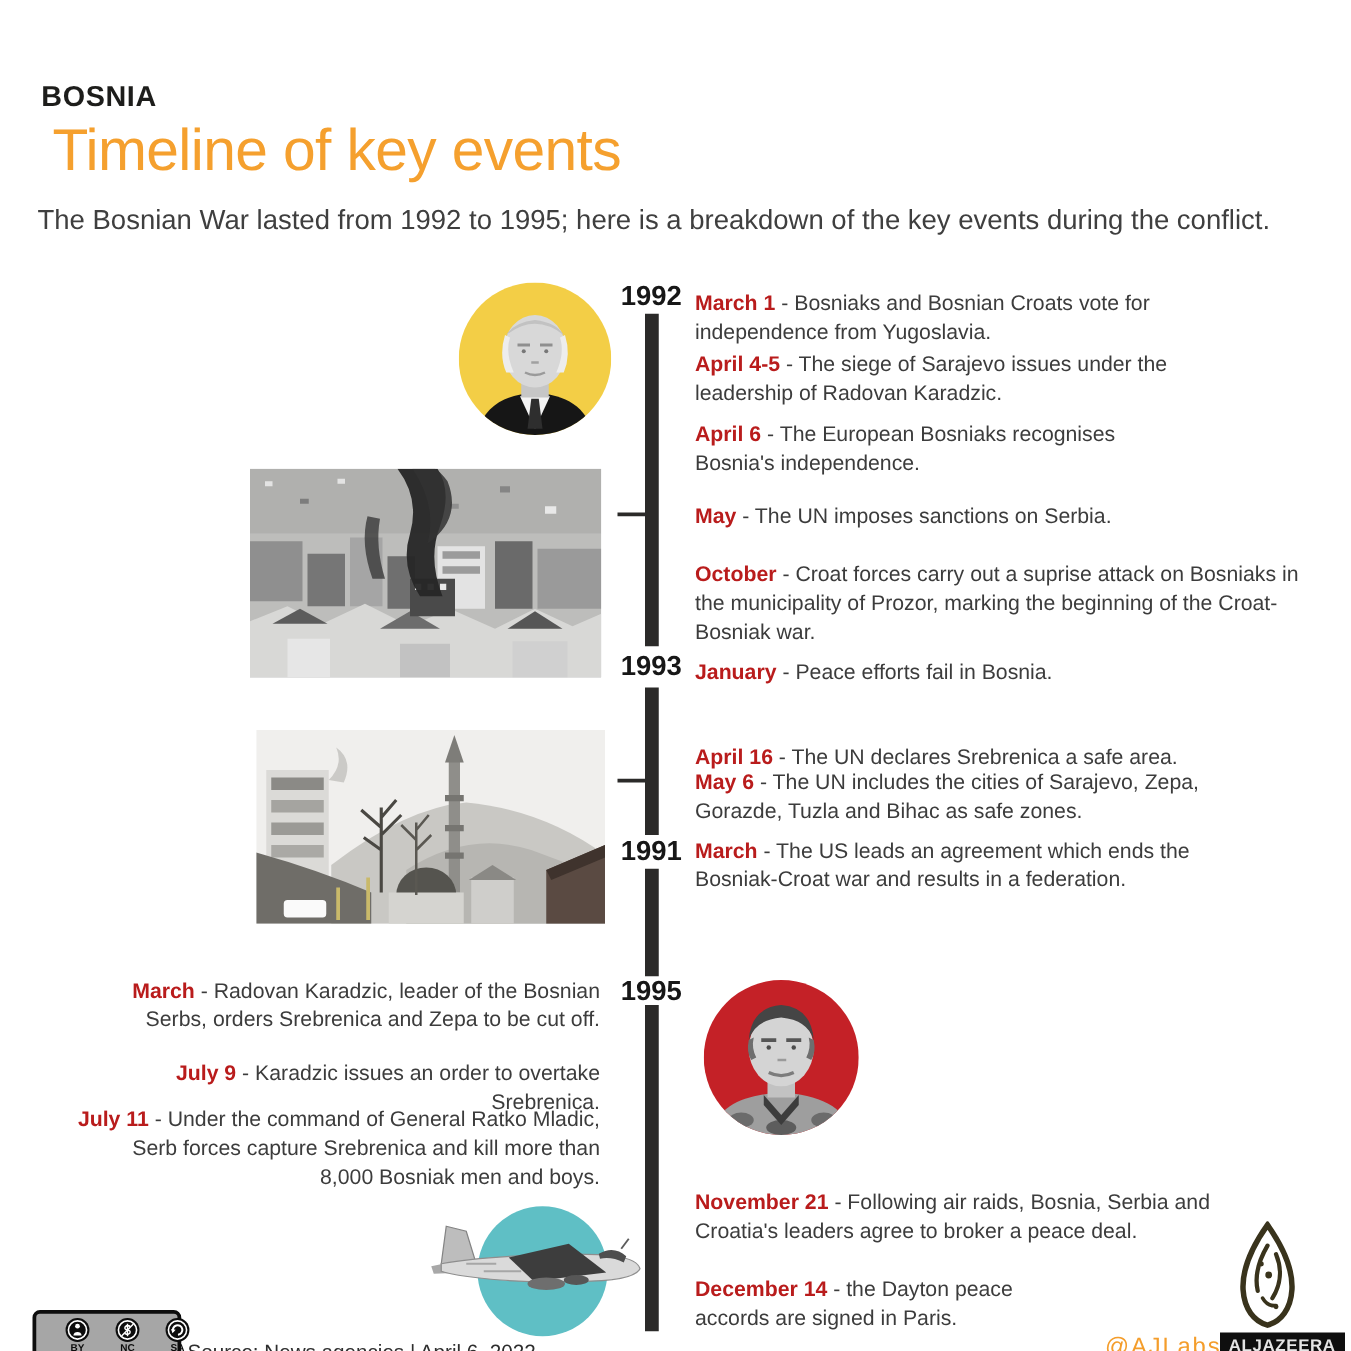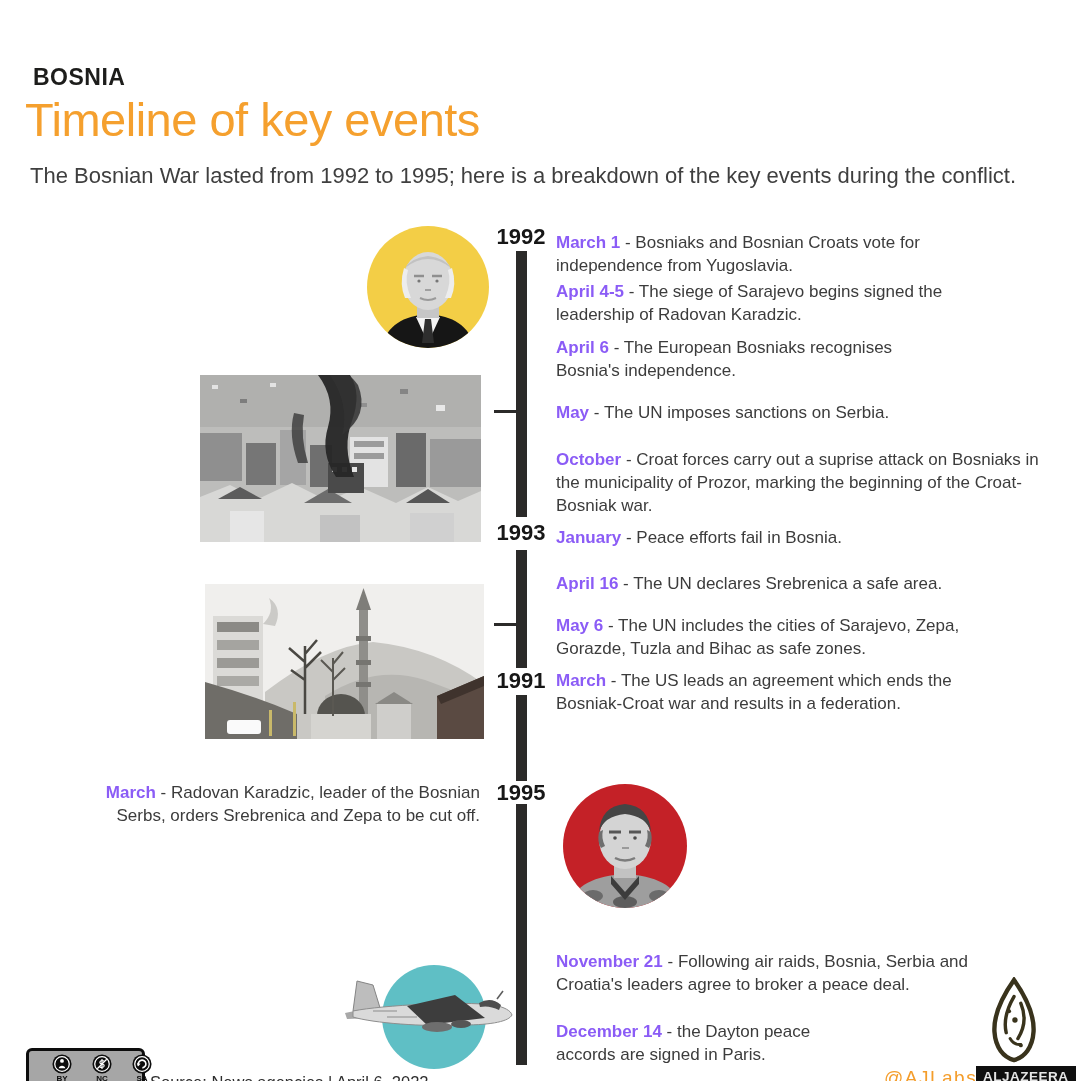--- a/index.html
+++ b/index.html
@@ -5,50 +5,50 @@
   html,body { margin:0; padding:0; background:#ffffff; }
   .page {
     position:relative; width:1081px; height:1081px; background:#ffffff;
     font-family:"Liberation Sans", sans-serif; overflow:hidden;margin-top:36px;
   }
   .kicker {
     position:absolute; left:33px; top:28px;
     font-size:23px; font-weight:800; color:#1d1d1b; letter-spacing:.5px;
   }
   .title {
-    position:absolute; left:25px; top:56px;
+    position:absolute; left:42px; top:56px;
     font-size:47px; font-weight:300; color:#F5A02E; letter-spacing:-.5px;
   }
   .subtitle {
     position:absolute; left:30px; top:124px; width:990px;
     font-size:22px; line-height:31px; color:#3f3f3f;
   }
   .bar { position:absolute; left:516px; width:11px; background:#2b2a29; }
   .bar.s1 { top:215px; height:266px; }
   .bar.s2 { top:514px; height:118px; }
   .bar.s3 { top:659px; height:86px; }
   .bar.s4 { top:768px; height:261px; }
   .tick { position:absolute; left:494px; width:22px; height:3px; background:#2b2a29; }
   .t1 { top:374px; } .t2 { top:587px; }
   .year {
     position:absolute; left:490px; width:62px; text-align:center;
     font-size:22px; font-weight:800; color:#171717;
   }
   .y0 { top:188px; } .y1 { top:484px; } .y2 { top:632px; } .y3 { top:744px; }
   .event { position:absolute; margin:0; font-size:17px; line-height:23px; color:#3c3c3c; }
-  .event strong { color:#8b5cf6; font-weight:700; }
+  .event strong { color:#b91c1c; font-weight:700; }
   .ev-r { left:556px; }
   .ev-l { left:60px; width:420px; text-align:right; }
   .e0 { top:195px; width:378px; }
   .e1 { top:244px; width:414px; }
   .e2 { top:300px; width:356px; }
   .e3 { top:365px; width:440px; }
   .e4 { top:412px; width:494px; }
   .e5 { top:490px; width:440px; }
-  .e6 { top:536px; width:440px; }
+  .e6 { top:558px; width:440px; }
   .e7 { top:578px; width:430px; }
   .e8 { top:633px; width:396px; }
   .e9 { top:745px; }
   .e10 { top:811px; }
   .e11 { top:848px; }
   .e12 { top:914px; width:432px; }
   .e13 { top:984px; width:316px; }
   .img { position:absolute; }
   .img svg { display:block; width:100%; height:100%; }
   .img-portrait1 { left:367px; top:190px; width:122px; height:122px; }
@@ -95,40 +95,44 @@
   <div class="tick t2"></div>
 
   <div class="year y0">1992</div>
   <div class="year y1">1993</div>
   <div class="year y2">1991</div>
   <div class="year y3">1995</div>
 
   <p class="event ev-r e0"><strong>March 1</strong>
     <span>- Bosniaks and Bosnian Croats vote for independence from Yugoslavia.</span></p>
   <p class="event ev-r e1"><strong>April 4-5</strong>
-    <span>- The siege of Sarajevo begins signed the leadership of Radovan Karadzic.</span></p>
+    <span>- The siege of Sarajevo issues under the leadership of Radovan Karadzic.</span></p>
   <p class="event ev-r e2"><strong>April 6</strong>
     <span>- The European Bosniaks recognises Bosnia's independence.</span></p>
   <p class="event ev-r e3"><strong>May</strong>
     <span>- The UN imposes sanctions on Serbia.</span></p>
   <p class="event ev-r e4"><strong>October</strong>
     <span>- Croat forces carry out a suprise attack on  Bosniaks in the municipality of Prozor, marking the beginning of the Croat-Bosniak war.</span></p>
 
   <p class="event ev-r e5"><strong>January</strong>
     <span>- Peace efforts fail in Bosnia.</span></p>
   <p class="event ev-r e6"><strong>April 16</strong>
     <span>- The UN declares Srebrenica a safe area.</span></p>
   <p class="event ev-r e7"><strong>May 6</strong>
     <span>- The UN includes the cities of Sarajevo, Zepa, Gorazde, Tuzla and Bihac as safe zones.</span></p>
 
   <p class="event ev-l e9"><strong>March</strong>
     <span>- Radovan Karadzic, leader of the Bosnian Serbs, orders Srebrenica and Zepa to be cut off.</span></p>
 
   <p class="event ev-r e8"><strong>March</strong>
     <span>- The US leads an agreement which ends the Bosniak-Croat war and results in a federation.</span></p>
+  <p class="event ev-l e10"><strong>July 9</strong>
+    <span>- Karadzic issues an order to overtake Srebrenica.</span></p>
+  <p class="event ev-l e11"><strong>July 11</strong>
+    <span>- Under the command of General Ratko Mladic, Serb forces capture Srebrenica and kill more than 8,000 Bosniak men and boys.</span></p>
 
   <p class="event ev-r e12"><strong>November 21</strong>
     <span>- Following air raids, Bosnia, Serbia and Croatia's leaders agree to broker a peace deal.</span></p>
   <p class="event ev-r e13"><strong>December 14</strong>
     <span>- the Dayton peace accords are  signed in Paris.</span></p>
 
   <div class="img img-portrait1">
     <svg viewBox="0 0 122 122">
       <defs>
           <clipPath id="cp1">

